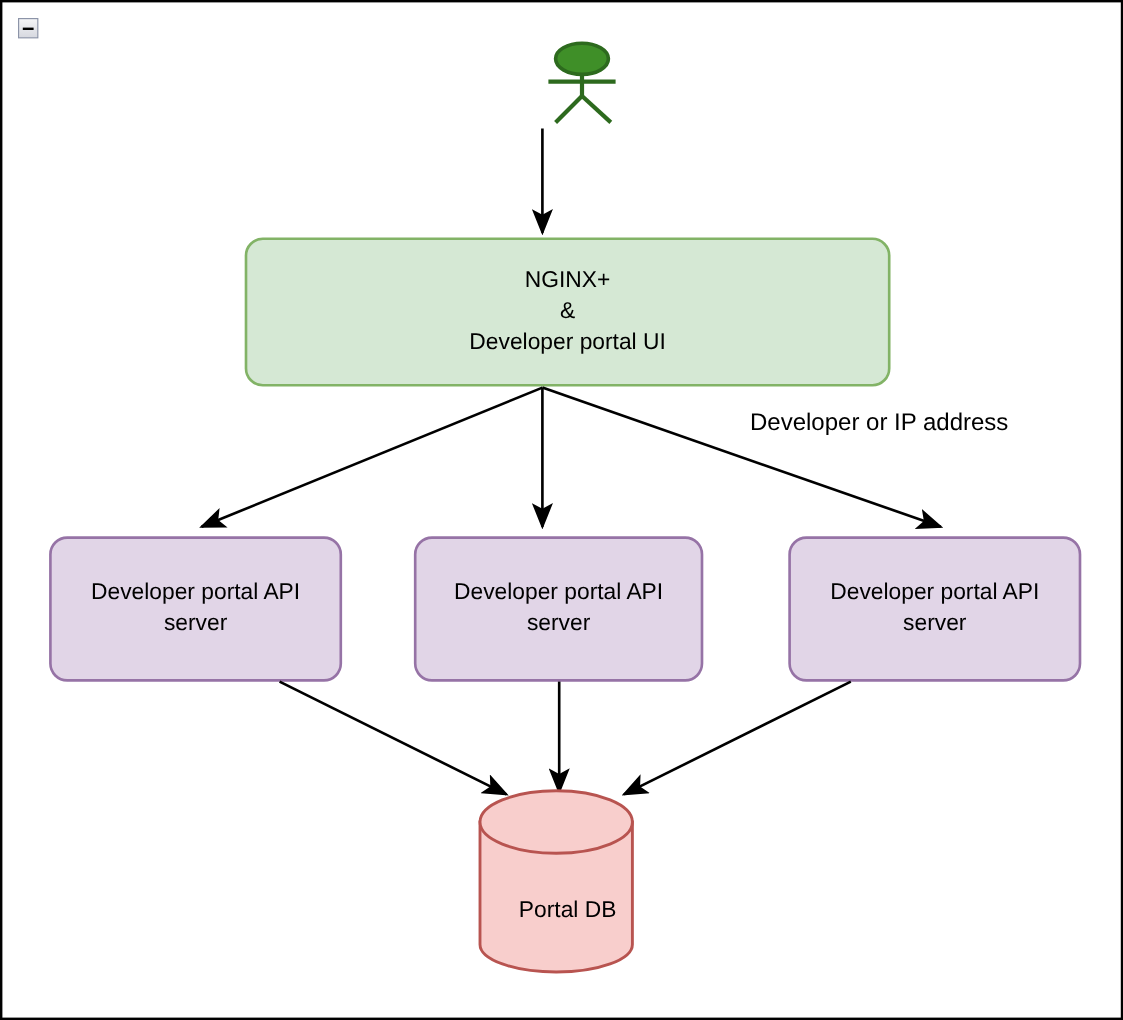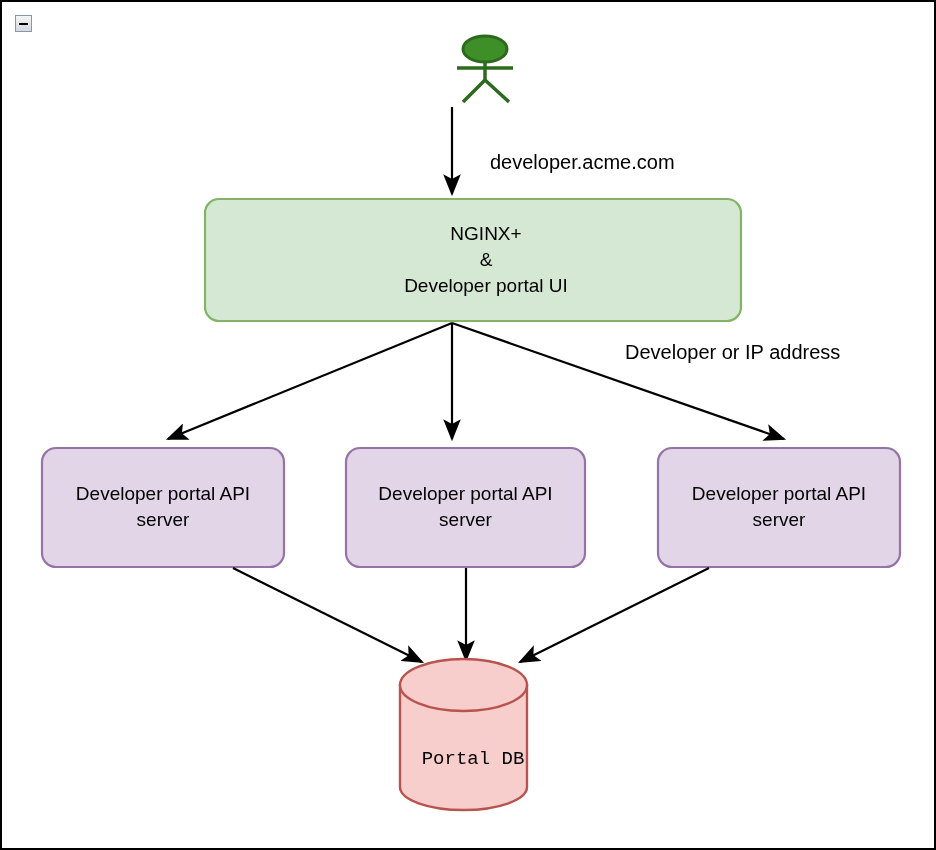--- a/index.html
+++ b/index.html
@@ -106,30 +106,29 @@
     <line x1="231" y1="566" x2="420" y2="660" stroke="#000000" stroke-width="2.2" marker-end="url(#arrowhead)"></line>
     <line x1="464" y1="566" x2="464" y2="658" stroke="#000000" stroke-width="2.2" marker-end="url(#arrowhead)"></line>
     <line x1="707" y1="566" x2="518" y2="660" stroke="#000000" stroke-width="2.2" marker-end="url(#arrowhead)"></line>
 
     <g>
       <path d="M398,683 L398,785 A63.5,23 0 0 0 525,785 L525,683 Z" fill="#f8cecc" stroke="#b85450" stroke-width="2.4"></path>
       <ellipse cx="461.5" cy="683" rx="63.5" ry="26" fill="#f8cecc" stroke="#b85450" stroke-width="2.4"></ellipse>
     </g>
   </svg>
 
-  <div class="node-label" style="left:203px; top:219px; width:536px;margin-left:13px;">NGINX+
+  <div class="node-label" style="left:203px; top:219px; width:536px;">NGINX+
 &amp;
 Developer portal UI</div>
 
   <div class="node-label" style="left:40px; top:479px; width:242px;">Developer portal API
 server</div>
   <div class="node-label" style="left:344px; top:479px; width:239px;">Developer portal API
 server</div>
   <div class="node-label" style="left:656px; top:479px; width:242px;">Developer portal API
 server</div>
 
-  <div class="node-label" style="left:398px; top:744px; width:146px;font-family:Liberation Mono, monospace;">Portal DB</div>
+  <div class="node-label" style="left:398px; top:744px; width:146px;">Portal DB</div>
 
-  <div class="edge-label" style="left:488px; top:148px;">developer.acme.com</div>
 
   <div class="edge-label" style="left:623px; top:338px;">Developer or IP address</div>
 
 </div>
 
 </body></html>

